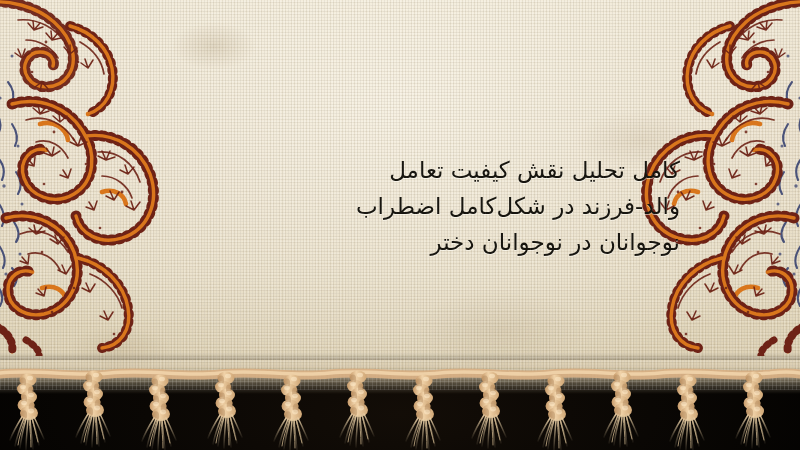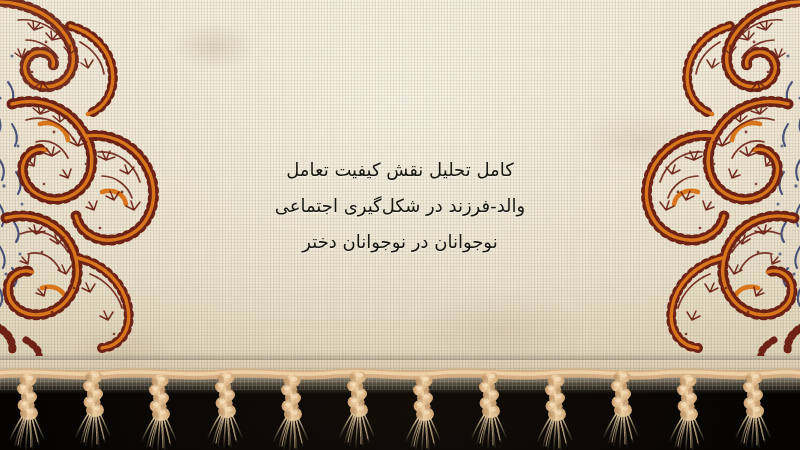--- a/index.html
+++ b/index.html
@@ -99,23 +99,22 @@
   .motif-r{right:-18px;transform:scaleX(-1);}
   .motif svg{display:block;width:100%;height:100%;}
 
   
   .fringe{position:absolute;left:0;top:368px;width:800px;height:82px;pointer-events:none;}
   .fringe svg{display:block;width:100%;height:100%;}
 
   
   .title{
     position:absolute;left:120px;top:152px;width:560px;
-    text-align:center;
     color:#17150f;
-    font-size:18px;
+    font-size:23px;
     line-height:36px;
     letter-spacing:0;
     direction:rtl;
     text-shadow:0 1px 0 rgba(255,253,246,.55);
   }
   .title .ln{display:block;white-space:nowrap;}
 </style>
 </head>
 <body>
 
@@ -509,17 +508,17 @@
         <use href="#tassel" x="556" y="9"></use>
         <use href="#tassel" x="622" y="5"></use>
         <use href="#tassel" x="688" y="9"></use>
         <use href="#tassel" x="754" y="6"></use>
       </g>
     </svg>
   </div>
 
   <div class="title">
     <span class="ln">کامل تحلیل نقش کیفیت تعامل</span>
-    <span class="ln">والد-فرزند در شکل‌گیری اجتماعی</span>
+    <span class="ln">والد-فرزند در شکل‌کامل اضطراب</span>
     <span class="ln">نوجوانان در نوجوانان دختر</span>
   </div>
 
 </div>
 
 </body></html>

